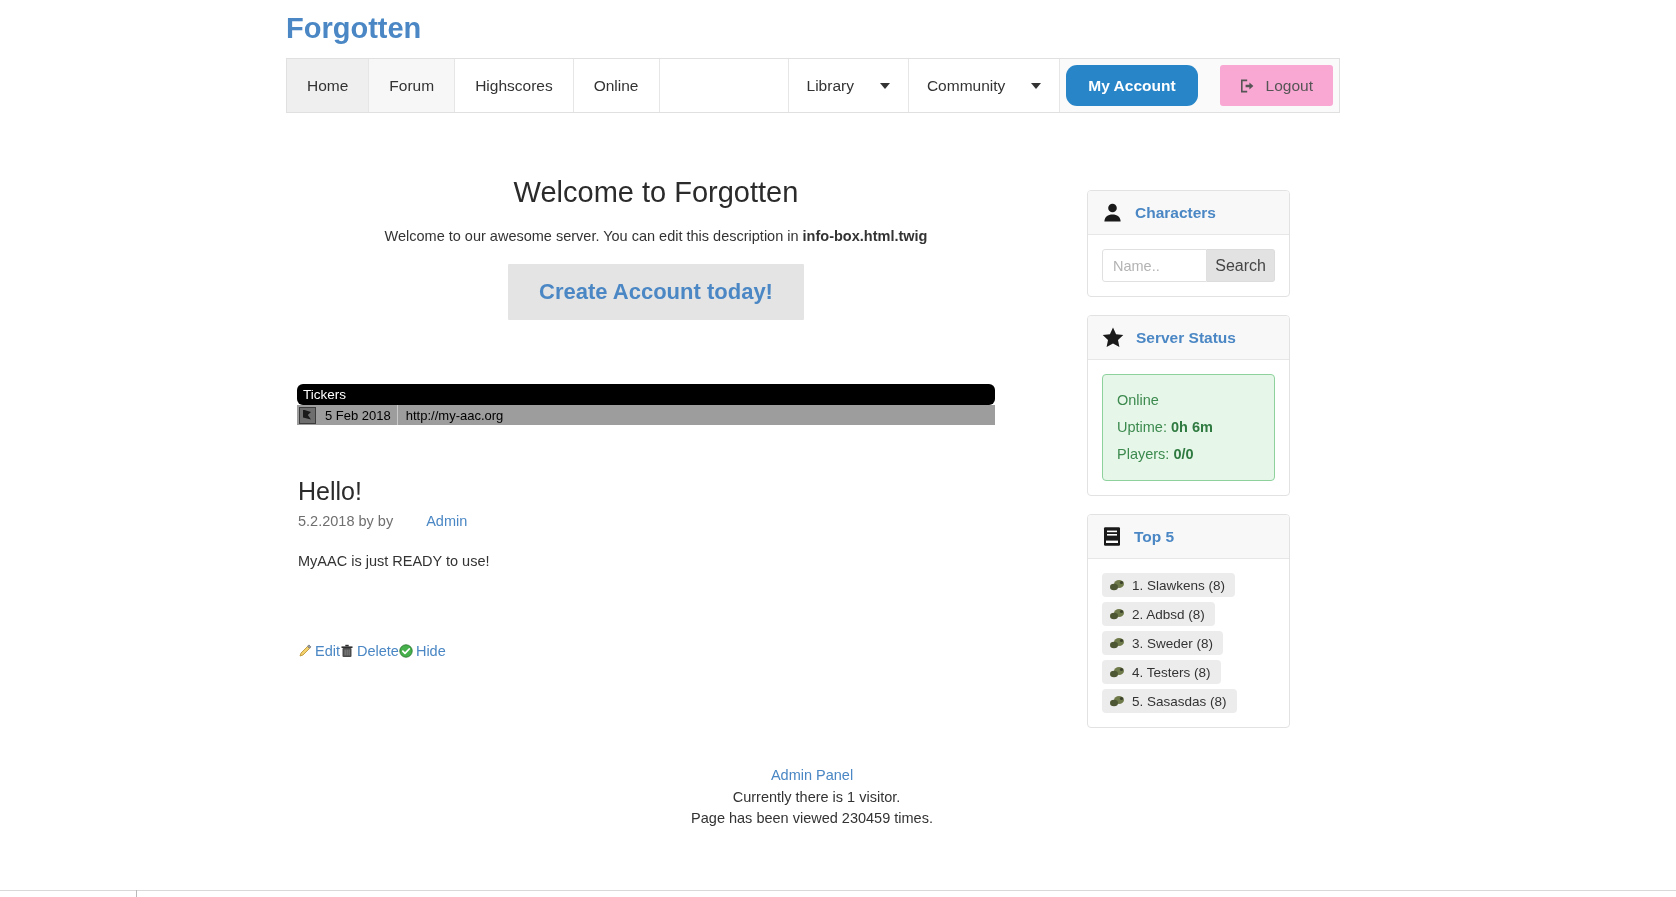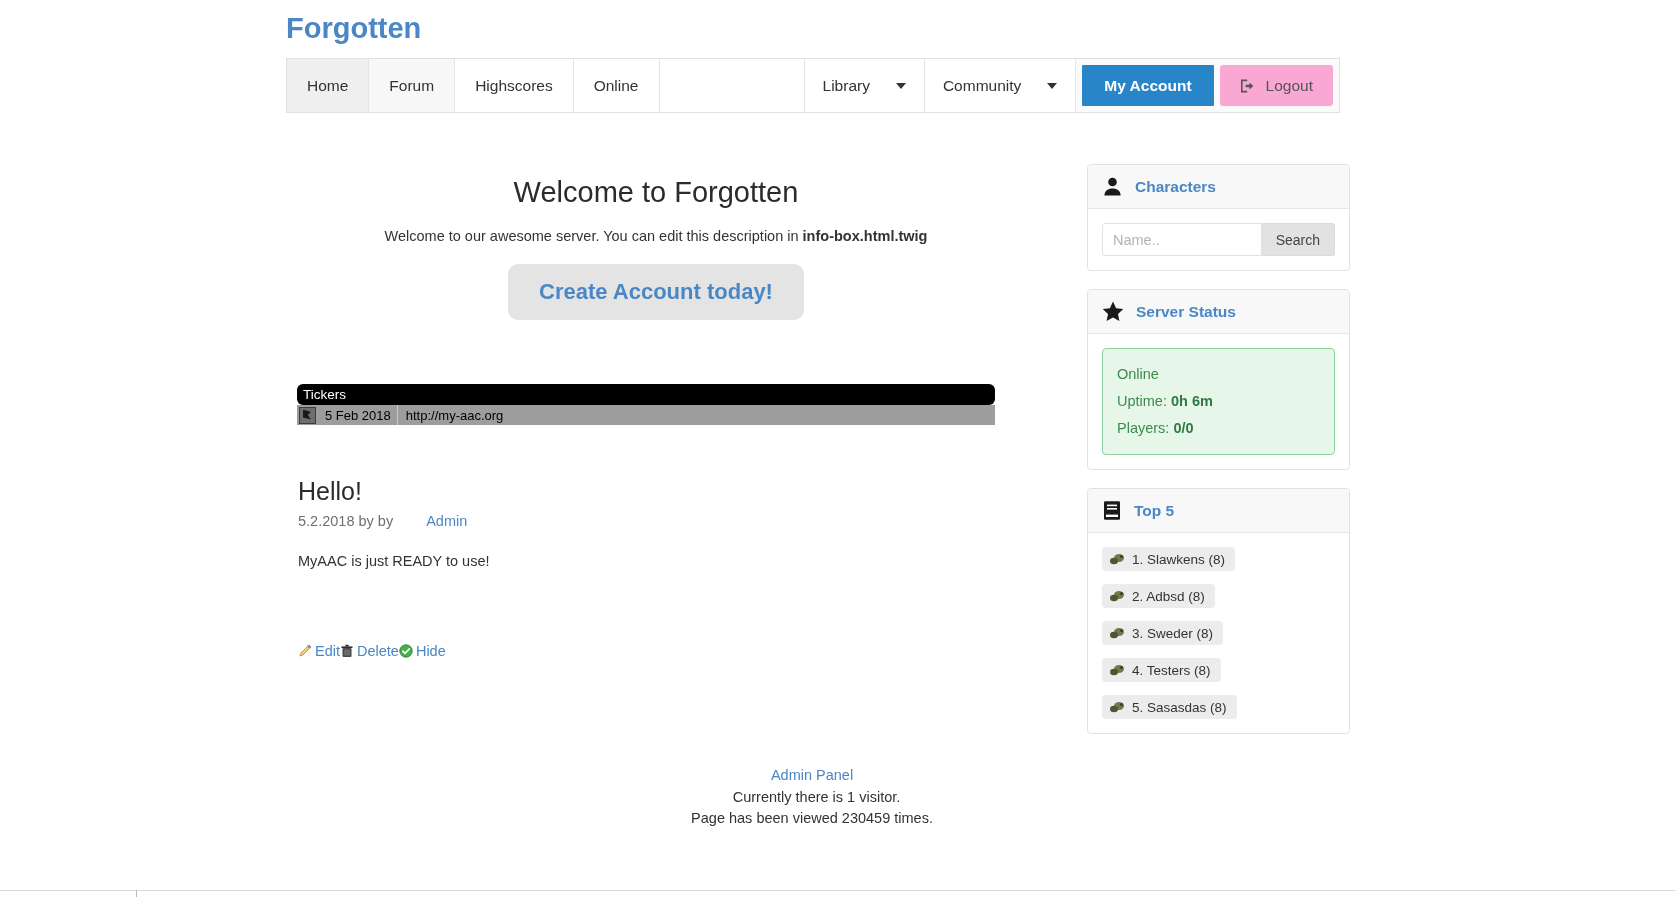--- a/index.html
+++ b/index.html
@@ -82,26 +82,26 @@
     border-left: 5px solid transparent;
     border-right: 5px solid transparent;
     border-top: 6px solid #333333;
     display: inline-block;
   }
   .nav-btn-account {
     display: flex;
     align-items: center;
     justify-content: center;
     padding: 12px 22px;
-    margin: 6px 0 6px 6px;
+    margin: 6px 16px 6px 6px;
     background: #2785c8;
     color: #ffffff;
     font-weight: bold;
     font-size: 15.5px;
-    border-radius: 1px;
+    border-radius: 11px;
     white-space: nowrap;
   }
   .nav-btn-logout {
     display: flex;
     align-items: center;
     justify-content: center;
     gap: 9px;
     padding: 0 20px;
     margin: 6px 6px 6px 6px;
     background: #f9a8d4;
@@ -135,21 +135,21 @@
   }
   .welcome-desc b { font-weight: bold; }
   .create-account-box {
     margin: 20px auto 0 auto;
     width: 296px;
     height: 56px;
     background: #e4e4e4;
     display: flex;
     align-items: center;
     justify-content: center;
-    border-radius: 10px;
+    border-radius: 1px;
   }
   .create-account-box span {
     color: #4a87c4;
     font-size: 22px;
     font-weight: bold;
   }
 
   
   .tickers {
     position: absolute;
@@ -242,22 +242,22 @@
     display: inline-flex;
     align-items: center;
     gap: 3px;
   }
   .mini-icon { width: 14px; height: 14px; display: inline-block; }
 
   
   .sidebar {
     position: absolute;
     left: 1087px;
-    top: 164px;
-    width: 263px;
+    top: 190px;
+    width: 203px;
   }
   .panel {
     border: 1px solid #e2e2e2;
     border-radius: 4px;
     background: #ffffff;
     margin-bottom: 18px;
     overflow: hidden;
   }
   .panel-head {
     background: #f8f8f8;
@@ -286,46 +286,46 @@
     color: #999999;
     font-family: "Liberation Sans", sans-serif;
     background: #ffffff;
     outline: none;
     box-sizing: border-box;
     min-width: 0;
   }
   .char-input::placeholder { color: #b3b3b3; }
   .char-search-btn {
     height: 33px;
-    padding: 0 14px;
+    padding: 0 8px;
     background: #e2e2e2;
     border: 1px solid #dcdcdc;
     border-left: none;
     border-radius: 0 3px 3px 0;
-    font-size: 14px;
+    font-size: 16px;
     color: #444444;
     display: flex;
     align-items: center;
     justify-content: center;
     box-sizing: border-box;
     white-space: nowrap;
   }
 
   .status-box {
     border: 1px solid #8ed19c;
     background: #e6f6e9;
     border-radius: 4px;
     padding: 12px 14px;
     color: #3c8a4e;
     font-size: 14.5px;
     line-height: 27px;
   }
   .status-box b { color: #2f7a40; }
 
-  .top-list { display: flex; flex-direction: column; gap: 13px; }
+  .top-list { display: flex; flex-direction: column; gap: 5px; }
   .top-item {
     background: #ececec;
     border-radius: 4px;
     padding: 4px 10px 4px 6px;
     display: inline-flex;
     align-items: center;
     gap: 6px;
     font-size: 13.5px;
     color: #333333;
     align-self: flex-start;

